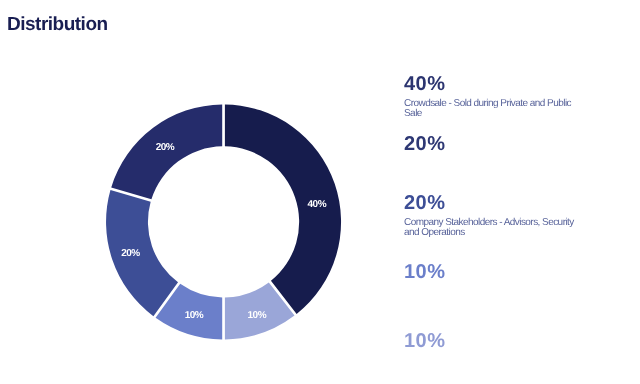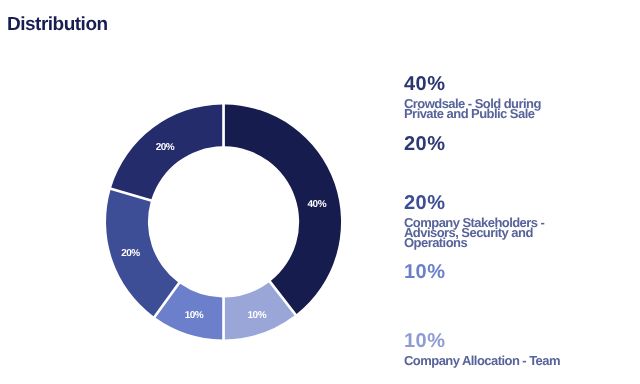--- a/index.html
+++ b/index.html
@@ -30,21 +30,21 @@
     letter-spacing: -0.5px;
   }
 
   #legend { position: absolute; left: 404px; top: 0px; width: 175px; }
   .legend-item { position: absolute; left: 0; width: 175px; }
   .legend-pct {
     font-size: 20px; font-weight: bold; line-height: 1;
     letter-spacing: 0.5px;
   }
   .legend-desc {
-    font-size: 13px; color: #58639a; line-height: 10.0px; font-weight: 700;
+    font-size: 10px; color: #58639a; line-height: 10.0px; font-weight: 400;
     letter-spacing: -0.55px;
     margin-top: 5px;
   }
 </style>
 </head>
 <body style="background: rgb(255, 255, 255);">
 
 <div class="page">
 
   <div id="page-title" style="color: rgb(25, 30, 82);">Distribution</div>
@@ -72,16 +72,15 @@
       </div>
       <div class="legend-item" style="top: 193px;">
         <div class="legend-pct" style="color: rgb(61, 78, 150);">20%</div>
         <div class="legend-desc" style="color: rgb(88, 99, 154);">Company Stakeholders - Advisors, Security and Operations</div>
       </div>
       <div class="legend-item" style="top: 262px;">
         <div class="legend-pct" style="color: rgb(107, 127, 202);">10%</div>
       </div>
       <div class="legend-item" style="top: 331px;">
         <div class="legend-pct" style="color: rgb(143, 155, 212);">10%</div>
-        <div class="legend-desc" style="color: rgb(88, 99, 154);">Company Allocation - Team</div>
       </div>
     </div>
 </div>
 
 </body></html>

